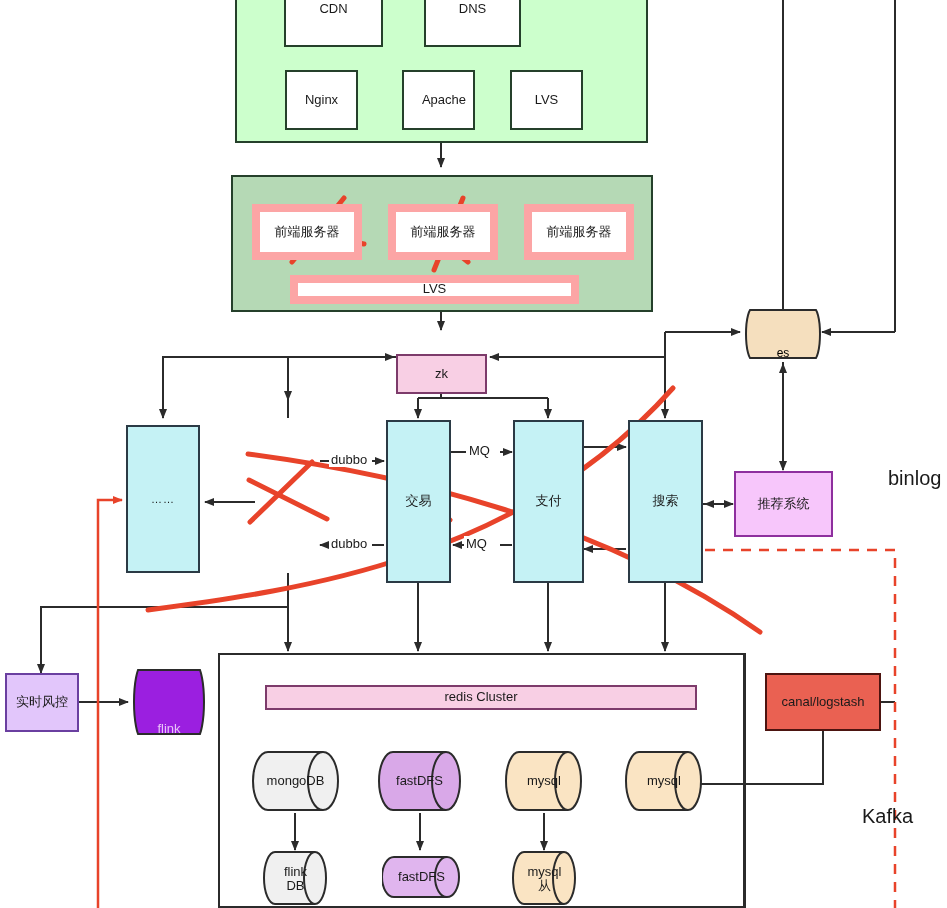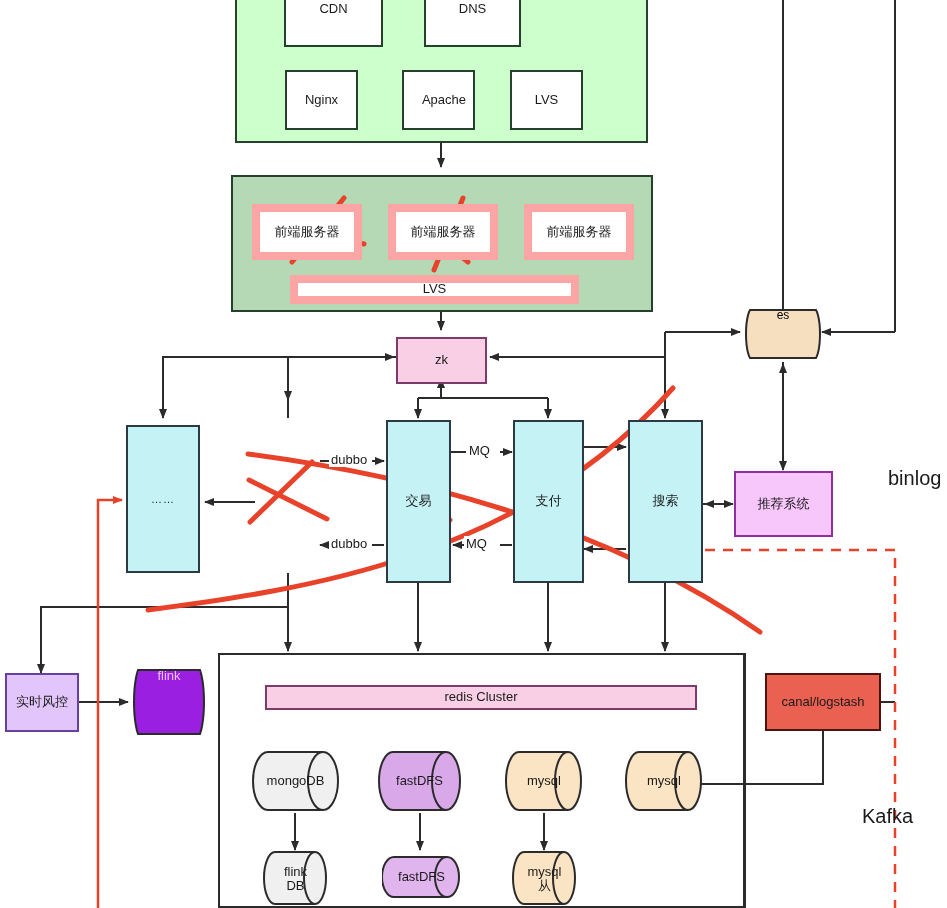--- a/index.html
+++ b/index.html
@@ -14,21 +14,21 @@
   .svc{border:2px solid #2b3a45;background:#c5f2f5;font-size:13px;}
   .rec{border:2px solid #8e2f9e;background:#f7c6fb;font-size:13px;}
   .risk{border:2px solid #6a3fa0;background:#e2c6fb;font-size:13px;}
   .canal{border:2px solid #4c1410;background:#ea6152;font-size:13px;}
   .redis{border:2px solid #7d3b6b;background:#f8cfe4;font-size:13px;}
   .container-box{position:absolute;box-sizing:border-box;border:2px solid #2b2b2b;background:transparent;}
   svg.lay{position:absolute;left:0;top:0;width:947px;height:908px;overflow:visible;pointer-events:none;}
   .lbl{position:absolute;font-size:13px;color:#1a1a1a;background:#fff;padding:0 2px;}
   .biglbl{position:absolute;font-size:20px;color:#1a1a1a;}
   .cyl{position:absolute;box-sizing:border-box;display:flex;align-items:center;justify-content:center;font-size:13px;color:#1a1a1a;text-align:center;line-height:1.1;}
-  .doc{position:absolute;box-sizing:border-box;display:flex;align-items:flex-start;justify-content:center;font-size:13px;text-align:center;}
+  .doc{position:absolute;box-sizing:border-box;display:flex;align-items:flex-end;justify-content:center;font-size:13px;text-align:center;}
 </style>
 </head>
 <body>
 
 <div id="canvas">
 
   <div class="grp-green-light" style="left:235px;top:-40px;width:413px;height:183px;"></div>
 
   <div class="grp-green-dark" style="left:231px;top:175px;width:422px;height:137px;"></div>
 
@@ -149,21 +149,21 @@
   <div class="node rect" style="left:424px;top:-28px;width:97px;height:75px;">DNS</div>
   <div class="node rect" style="left:285px;top:70px;width:73px;height:60px;">Nginx</div>
   <div class="node rect" style="left:402px;top:70px;width:73px;height:60px;padding-left:11px;">Apache</div>
   <div class="node rect" style="left:510px;top:70px;width:73px;height:60px;">LVS</div>
 
   <div class="node fe-box" style="left:252px;top:204px;width:110px;height:56px;">前端服务器</div>
   <div class="node fe-box" style="left:388px;top:204px;width:110px;height:56px;">前端服务器</div>
   <div class="node fe-box" style="left:524px;top:204px;width:110px;height:56px;">前端服务器</div>
   <div class="node fe-box" style="left:290px;top:275px;width:289px;height:29px;">LVS</div>
 
-  <div class="node zk" style="left:396px;top:337px;width:91px;height:47px;">zk</div>
+  <div class="node zk" style="left:396px;top:354px;width:91px;height:40px;">zk</div>
 
   <div class="node svc" style="left:126px;top:425px;width:74px;height:148px;font-size:11px;letter-spacing:1px;">……</div>
   <div class="node svc" style="left:386px;top:420px;width:65px;height:163px;">交易</div>
   <div class="node svc" style="left:513px;top:420px;width:71px;height:163px;">支付</div>
   <div class="node svc" style="left:628px;top:420px;width:75px;height:163px;">搜索</div>
 
   <div class="lbl" style="left:329px;top:452px;">dubbo</div>
   <div class="lbl" style="left:329px;top:536px;">dubbo</div>
   <div class="lbl" style="left:467px;top:443px;">MQ</div>
   <div class="lbl" style="left:464px;top:536px;">MQ</div>

